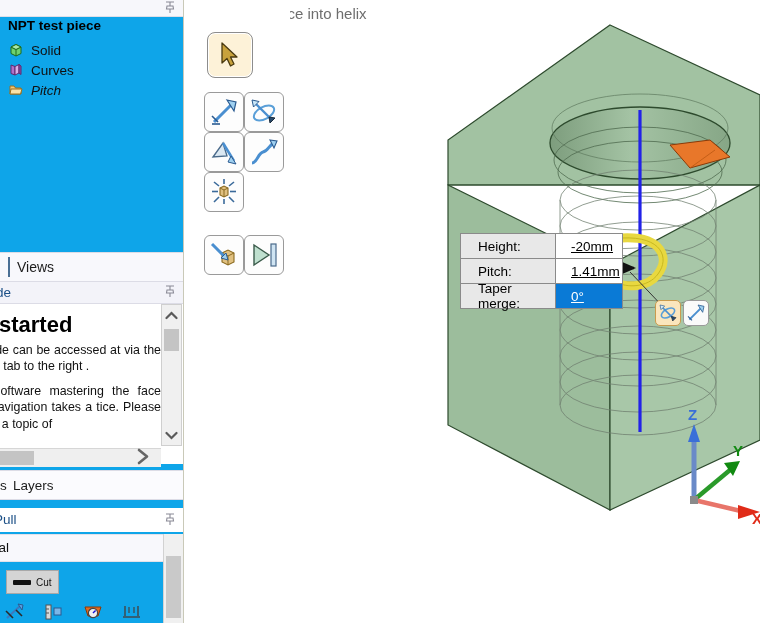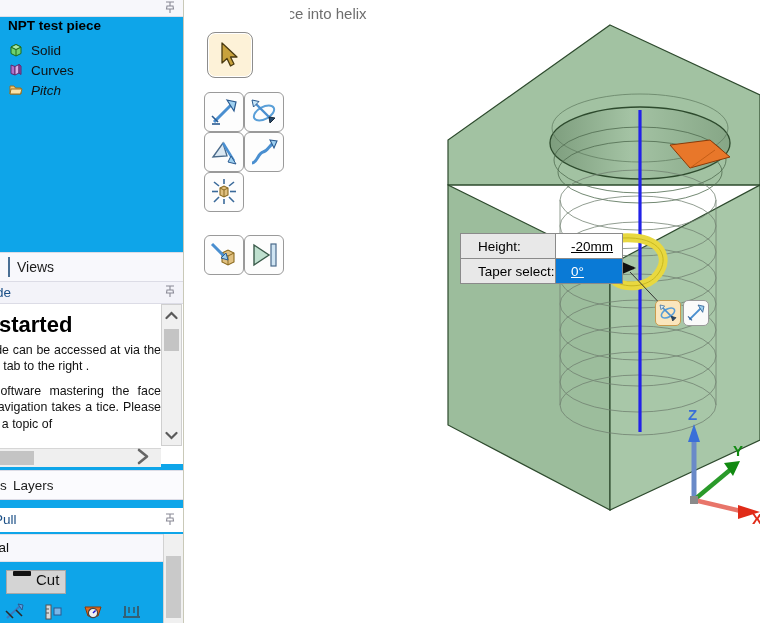--- a/index.html
+++ b/index.html
@@ -96,22 +96,22 @@
   .pull-header .txt{position:absolute;left:-6px;top:4px;font-size:13.5px;color:#1b4f86;white-space:nowrap;}
   .general-header{
     position:absolute;left:0;top:534px;width:184px;height:26px;background:#f8f8fc;
     border-top:1px solid #e2e2ea;border-bottom:1px solid #e2e2ea;
   }
   .general-header .txt{position:absolute;left:-6px;top:5px;font-size:13.5px;color:#111;white-space:nowrap;}
   .gen-collapse{position:absolute;right:6px;top:6px;color:#666;}
 
   .opt-row{position:absolute;left:0;top:568px;width:184px;height:28px;display:flex;align-items:center;}
   .opt-btn{
-    height:24px;display:flex;align-items:flex-start;gap:5px;padding:0 6px;
-    font-size:15px;color:#111;white-space:nowrap;
+    height:24px;display:flex;align-items:center;gap:5px;padding:0 6px;
+    font-size:10px;color:#111;white-space:nowrap;
   }
   .opt-btn.pressed{background:#d4d4d4;border:1px solid #a8a8a8;box-sizing:border-box;}
   .cut-bar{width:18px;height:5px;background:#111;border-radius:1px;}
   .nomerge{width:17px;height:17px;}
 
   .opt-icons{position:absolute;left:4px;top:600px;width:180px;height:23px;display:flex;align-items:center;gap:17px;}
   .opt-icons .oi{width:22px;height:20px;}
   .opt-icons .oi svg{display:block;}
 
   
@@ -511,21 +511,25 @@
         <rect x="400" y="496" width="8" height="8" fill="#8a8a8a"></rect>
       </g>
     </svg>
 
     <div class="param-box">
       <div class="param-row">
         <span class="param-label">Height:</span>
         <span class="param-value">-20mm</span>
       </div>
       <div class="param-row">
-        <span class="param-label">Taper select:</span>
+        <span class="param-label">Pitch:</span>
+        <span class="param-value">1.41mm</span>
+      </div>
+      <div class="param-row">
+        <span class="param-label">Taper merge:</span>
         <span class="param-value sel">0°</span>
       </div>
     </div>
 
     <div class="mini-btn active" style="left:365px;top:300px;">
       <span>
         <svg width="20" height="20" viewBox="0 0 30 30">
           <ellipse cx="15" cy="15" rx="11" ry="6" fill="none" stroke="#5a9fd8" stroke-width="2.4" transform="rotate(-30 15 15)"></ellipse>
           <line x1="6" y1="6" x2="23" y2="23" stroke="#4a8fd0" stroke-width="2.6"></line>
           <path d="M3 3 L10 4.5 L4.5 10 Z" fill="#d8eefa" stroke="#2a5a90" stroke-width="1"></path>

